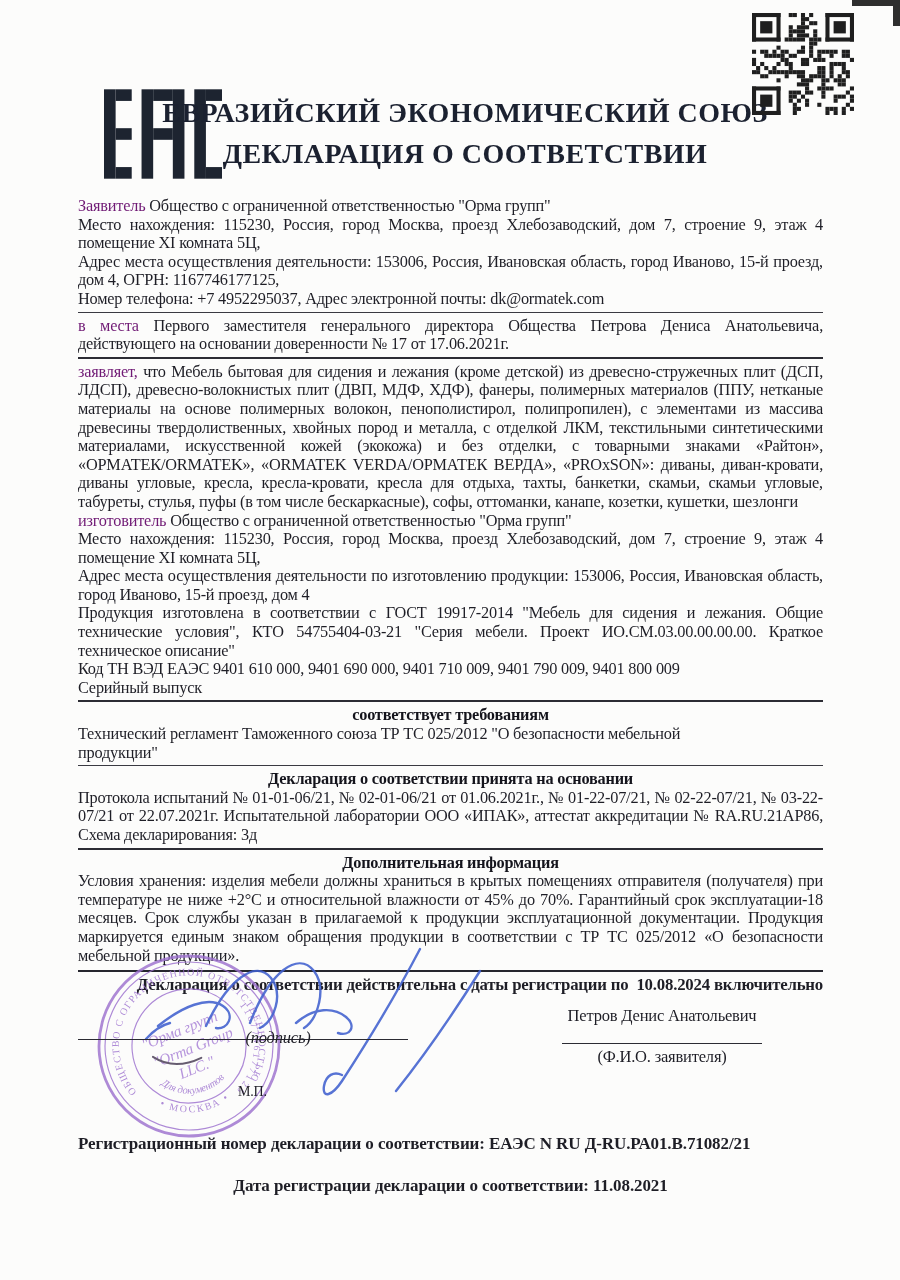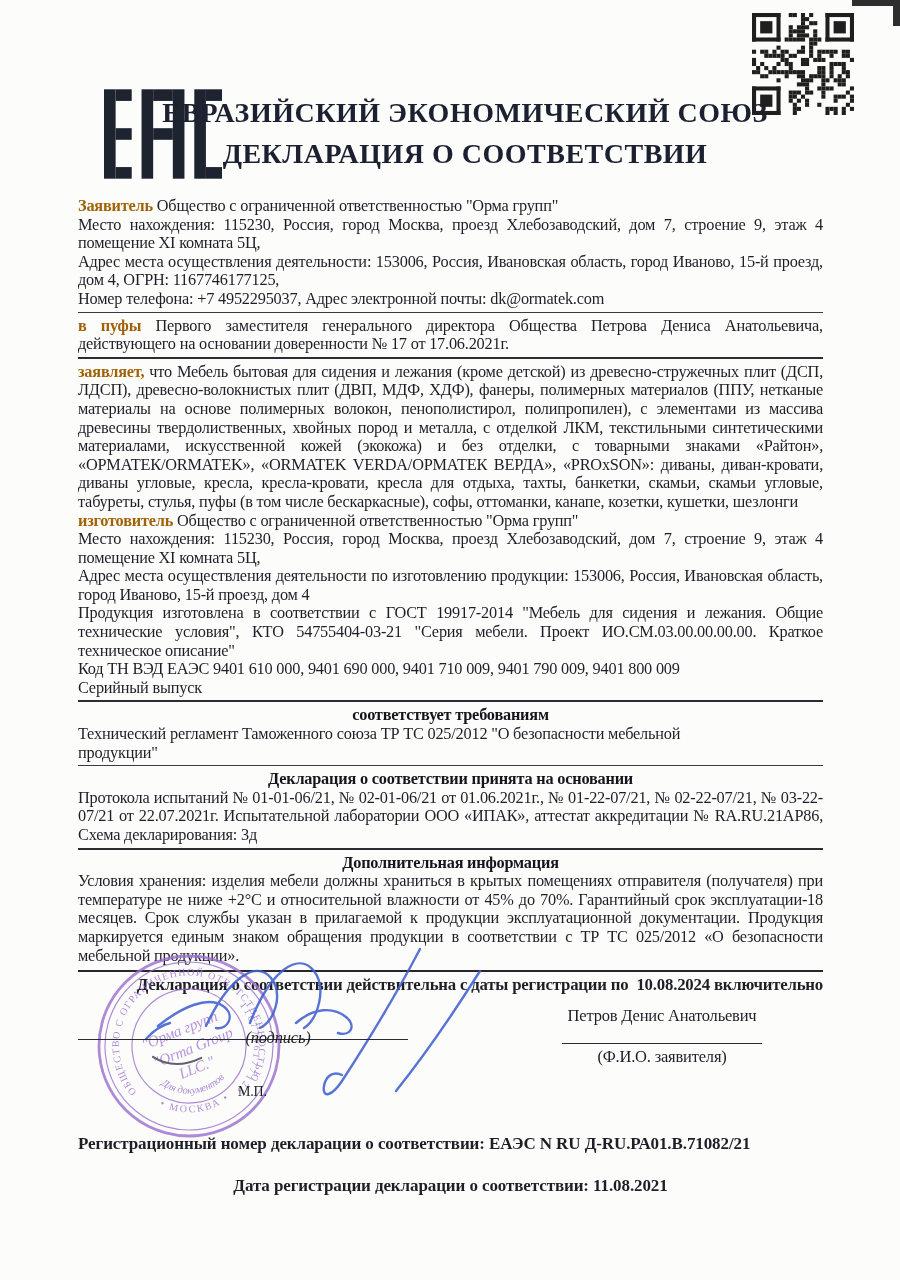--- a/index.html
+++ b/index.html
@@ -8,21 +8,21 @@
   .artifact{position:absolute;background:#2e2e2e;}
   
   .eac{position:absolute;left:104px;top:88px;}
   .title{position:absolute;left:150px;top:92px;width:630px;text-align:center;
          font-weight:bold;font-size:28px;line-height:41px;color:#1b2130;letter-spacing:.5px;}
   .qr{position:absolute;left:752px;top:13px;}
   
   .doc{position:absolute;left:78px;top:197px;width:745px;font-size:16.3px;line-height:18.6px;
        text-align:justify;letter-spacing:-.2px;}
   .sec{margin:0;}
-  .lead{font-weight:bold;color:#a16207;}
+  .lead{font-weight:normal;color:#701a75;}
   .txt{white-space:pre-line;}
   .blk{display:block;font-weight:bold;color:#14141c;text-align:center;}
   .hr{border-top:1.5px solid #3a3a42;margin:3px 0 4px 0;}
   .hr.t2{border-top-width:2.2px;border-top-color:#2c2c34;}
   .hr.t3{border-top-width:2.4px;border-top-color:#26262e;margin-top:5px;}
   .validity{margin:1px 0 0 0;font-weight:bold;font-size:16.8px;white-space:pre-wrap;text-align:right;}
   
   .sig-area{position:relative;height:120px;margin-top:6px;}
   .sigline{position:absolute;left:0;top:38px;width:330px;border-bottom:1.8px solid #2a2a32;}
   .sigcap{position:absolute;left:128px;top:28px;width:144px;text-align:center;font-size:16.5px;font-style:italic;}
@@ -260,21 +260,21 @@
     </svg>
 
   <div class="doc">
 
     <p class="sec"><b class="lead">Заявитель</b> <span class="txt">Общество с ограниченной ответственностью "Орма групп"
 Место нахождения: 115230, Россия, город Москва, проезд Хлебозаводский, дом 7, строение 9, этаж 4 помещение XI комната 5Ц,
 Адрес места осуществления деятельности: 153006, Россия, Ивановская область, город Иваново, 15-й проезд, дом 4, ОГРН: 1167746177125,
 Номер телефона: +7 4952295037, Адрес электронной почты: dk@ormatek.com</span></p>
     <div class="hr"></div>
 
-    <p class="sec"><b class="lead">в пуфы</b> <span class="txt">Первого заместителя генерального директора Общества Петрова Дениса Анатольевича, действующего на основании доверенности № 17 от 17.06.2021г.</span></p>
+    <p class="sec"><b class="lead">в места</b> <span class="txt">Первого заместителя генерального директора Общества Петрова Дениса Анатольевича, действующего на основании доверенности № 17 от 17.06.2021г.</span></p>
     <div class="hr t2"></div>
 
     <p class="sec"><b class="lead">заявляет,</b> <span class="txt">что Мебель бытовая для сидения и лежания (кроме детской) из древесно-стружечных плит (ДСП, ЛДСП), древесно-волокнистых плит (ДВП, МДФ, ХДФ), фанеры, полимерных материалов (ППУ, нетканые материалы на основе полимерных волокон, пенополистирол, полипропилен), с элементами из массива древесины твердолиственных, хвойных пород и металла, с отделкой ЛКМ, текстильными синтетическими материалами, искусственной кожей (экокожа) и без отделки, с товарными знаками «Райтон», «ОРМАТЕК/ORMATEK», «ORMATEK VERDA/ОРМАТЕК ВЕРДА», «PROxSON»: диваны, диван-кровати, диваны угловые, кресла, кресла-кровати, кресла для отдыха, тахты, банкетки, скамьи, скамьи угловые, табуреты, стулья, пуфы (в том числе бескаркасные), софы, оттоманки, канапе, козетки, кушетки, шезлонги</span></p>
 
     <p class="sec"><b class="lead">изготовитель</b> <span class="txt">Общество с ограниченной ответственностью "Орма групп"
 Место нахождения: 115230, Россия, город Москва, проезд Хлебозаводский, дом 7, строение 9, этаж 4 помещение XI комната 5Ц,
 Адрес места осуществления деятельности по изготовлению продукции: 153006, Россия, Ивановская область, город Иваново, 15-й проезд, дом 4
 Продукция изготовлена в соответствии с ГОСТ 19917-2014 "Мебель для сидения и лежания. Общие технические условия", КТО 54755404-03-21 "Серия мебели. Проект ИО.СМ.03.00.00.00.00. Краткое техническое описание"
 Код ТН ВЭД ЕАЭС 9401 610 000, 9401 690 000, 9401 710 009, 9401 790 009, 9401 800 009
 Серийный выпуск</span></p>

